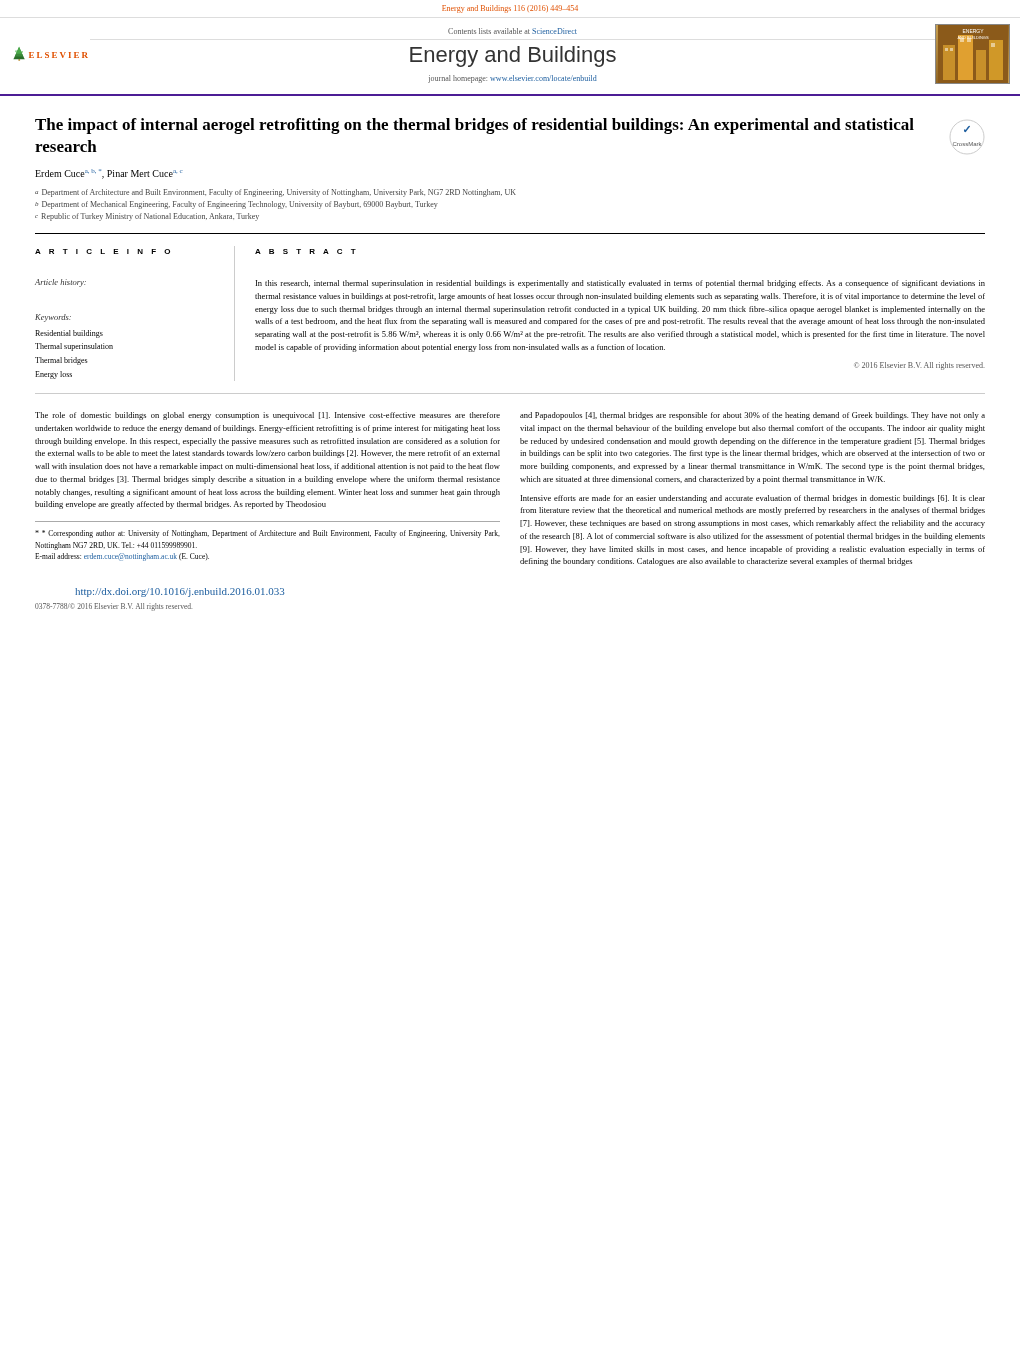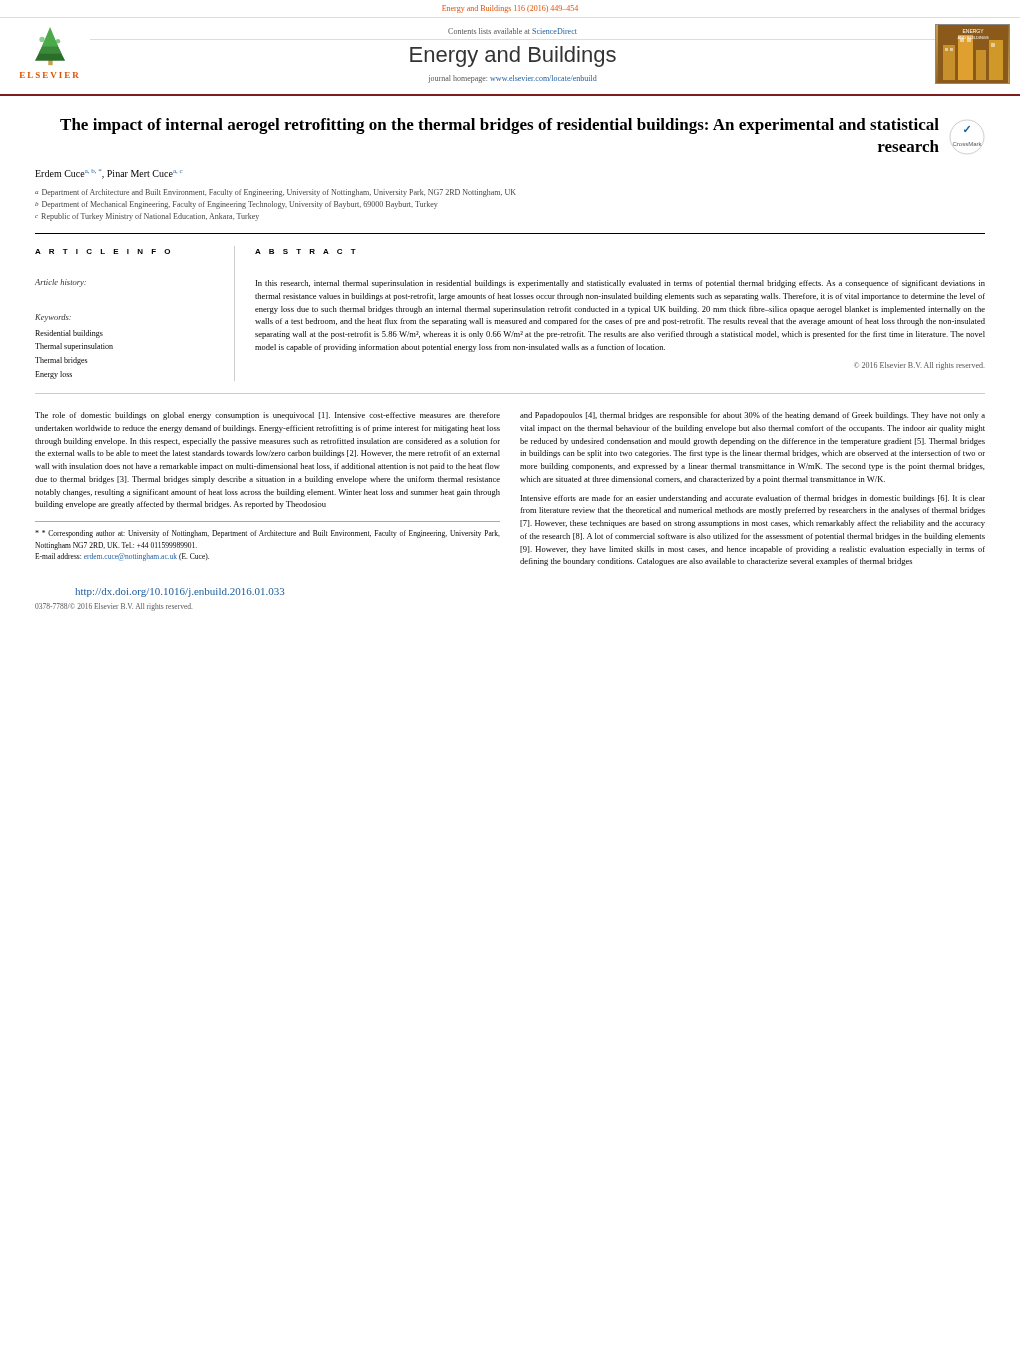--- a/index.html
+++ b/index.html
@@ -8,41 +8,41 @@
       min-height: 1351px;
       background: #fff;
       font-family: 'Times New Roman', Times, serif;
       font-size: 9.5px;
       color: #000;
       line-height: 1.4;
     }
 
     
     .journal-header {
-      border-bottom: 2px solid #7f1d1d;
+      border-bottom: 2px solid #4c1d95;
       padding: 0 0 4px 0;
       margin-bottom: 0;
     }
     .journal-top-bar {
       text-align: center;
       font-size: 8px;
       color: #e05000;
       padding: 3px 0;
       border-bottom: 1px solid #ddd;
     }
     .journal-main-header {
       display: flex;
       align-items: center;
       justify-content: space-between;
       padding: 6px 10px;
     }
     .elsevier-logo {
       width: 80px;
       display: flex;
-      flex-direction: column;
+      flex-direction: row;
       align-items: center;
     }
     .elsevier-tree {
       width: 55px;
       height: 40px;
     }
     .elsevier-text {
       font-size: 9px;
       color: #e05000;
       font-weight: bold;
@@ -101,21 +101,20 @@
     }
     .article-title-text {
       flex: 1;
     }
     .article-title {
       font-size: 17px;
       font-weight: bold;
       line-height: 1.3;
       color: #000;
       margin-bottom: 8px;
-      text-align: right;
     }
     .article-authors {
       font-size: 10px;
       color: #000;
       margin-bottom: 6px;
     }
     .article-authors sup { font-size: 7px; color: #2060a0; }
     .author-affiliations {
       font-size: 8px;
       color: #444;

